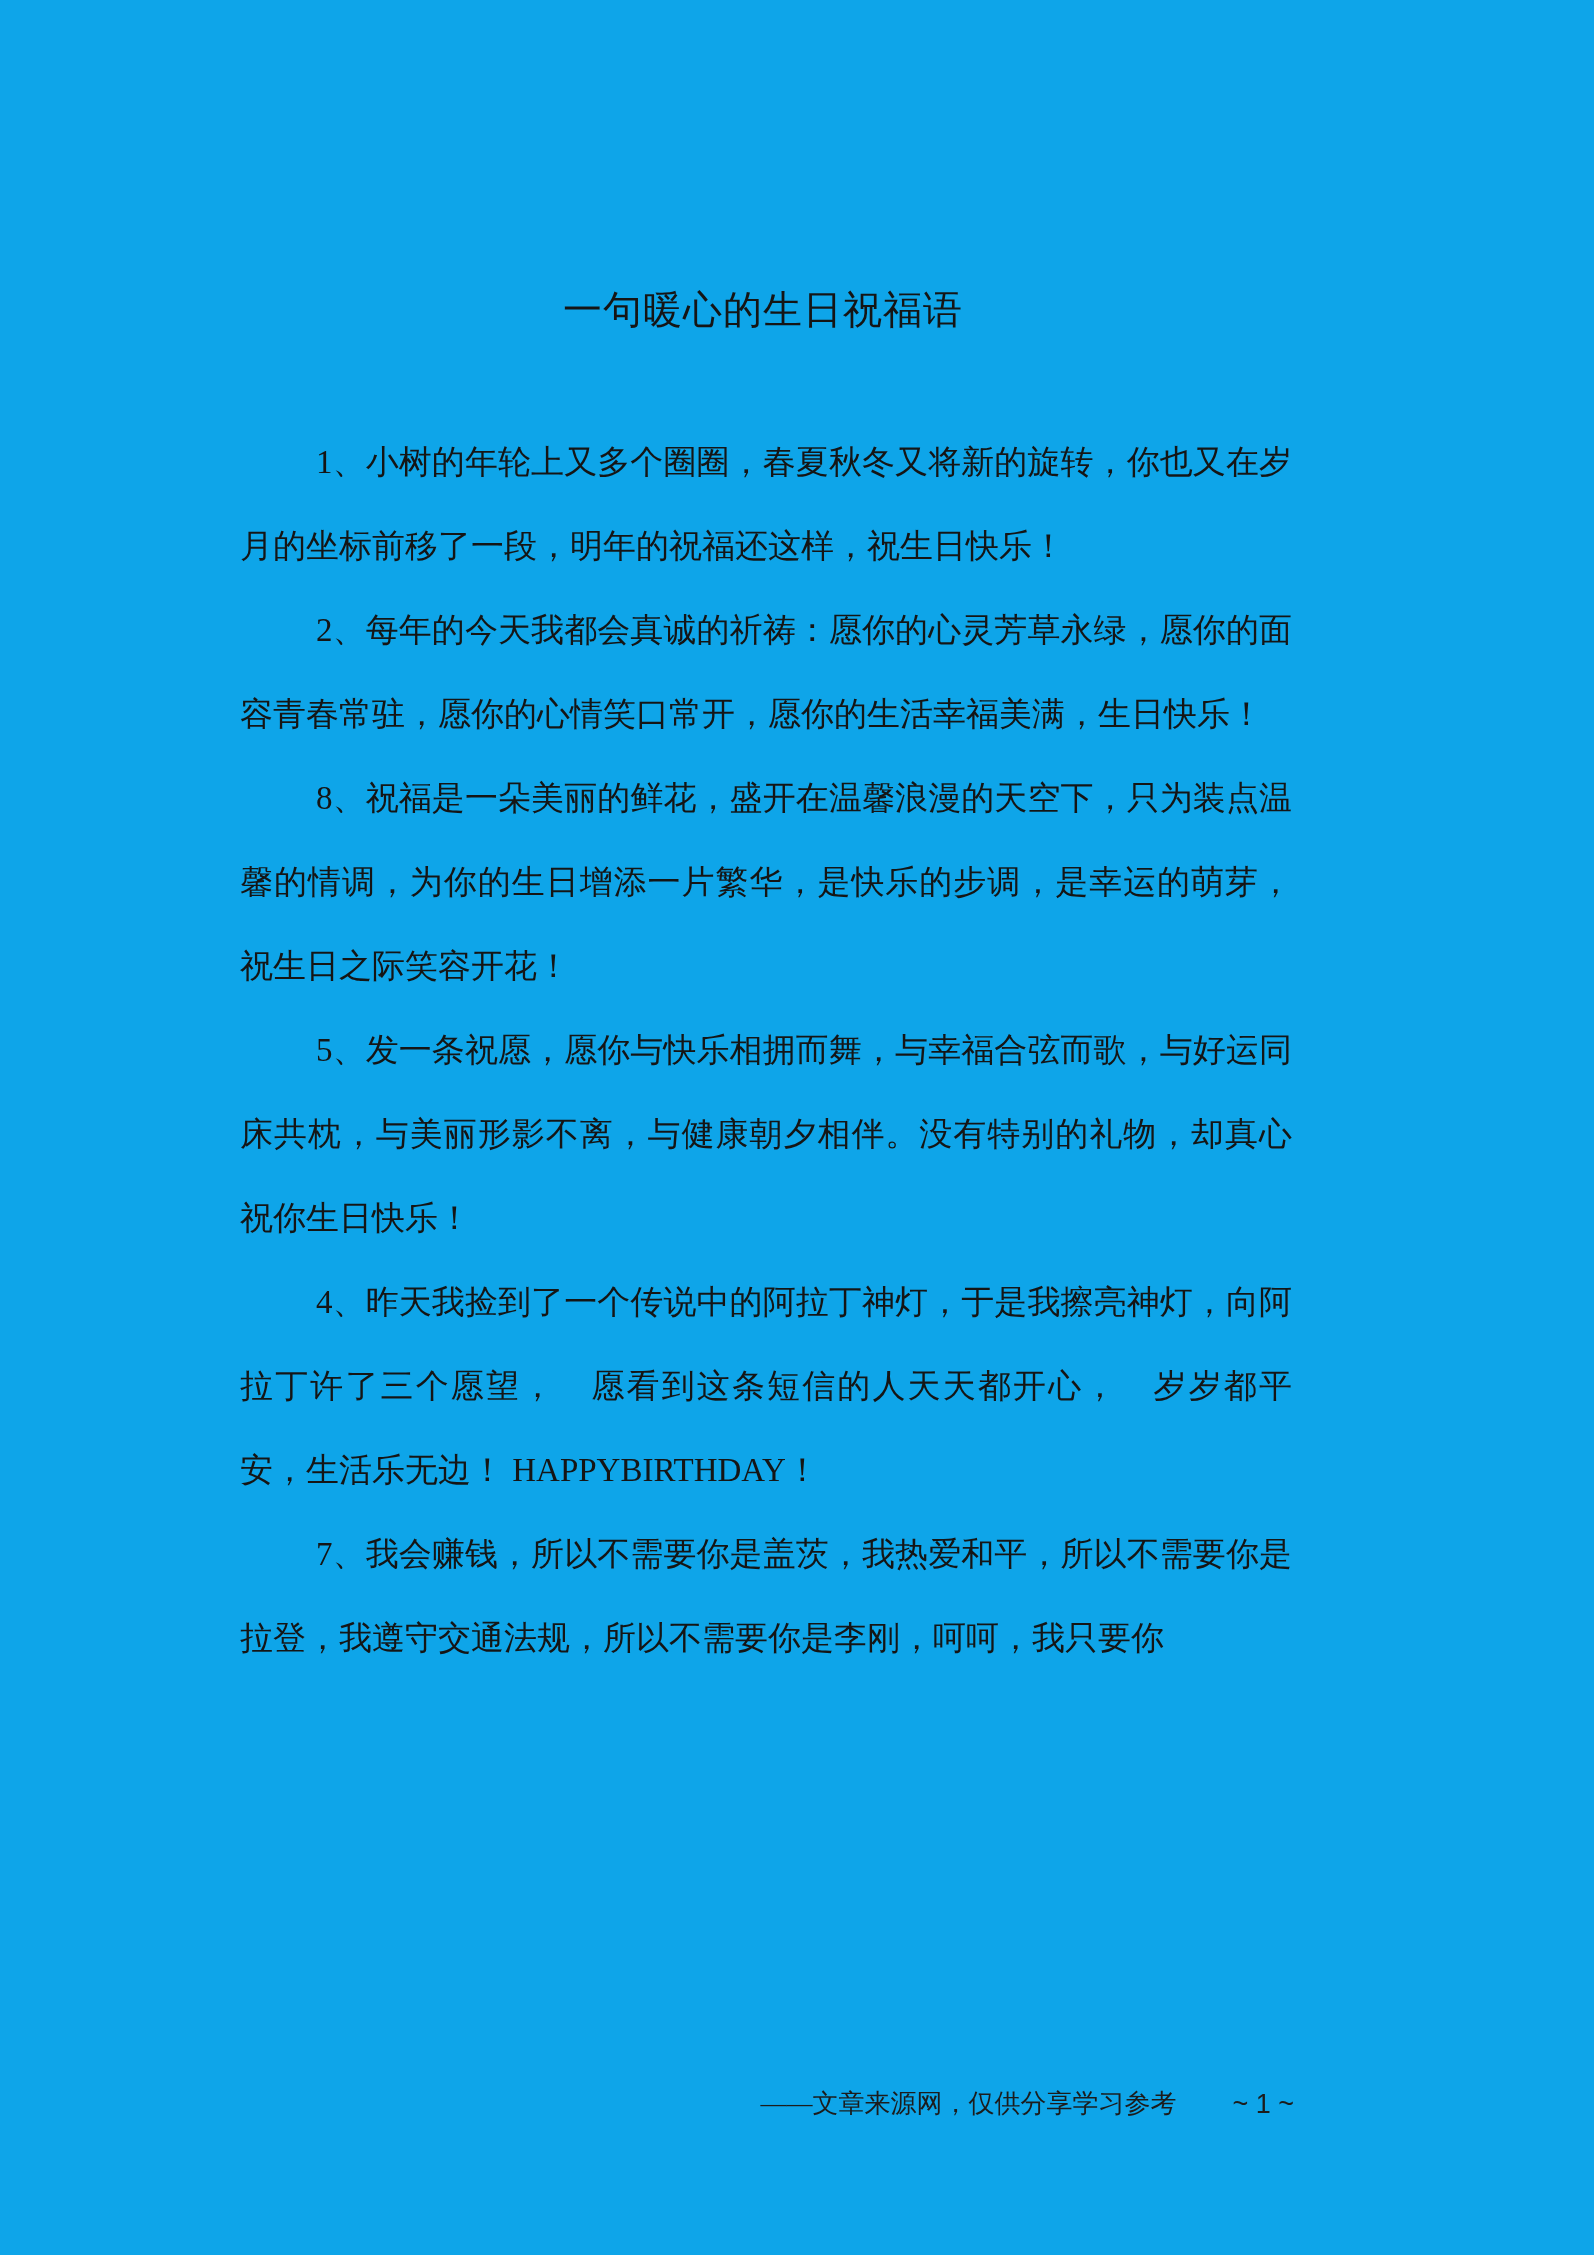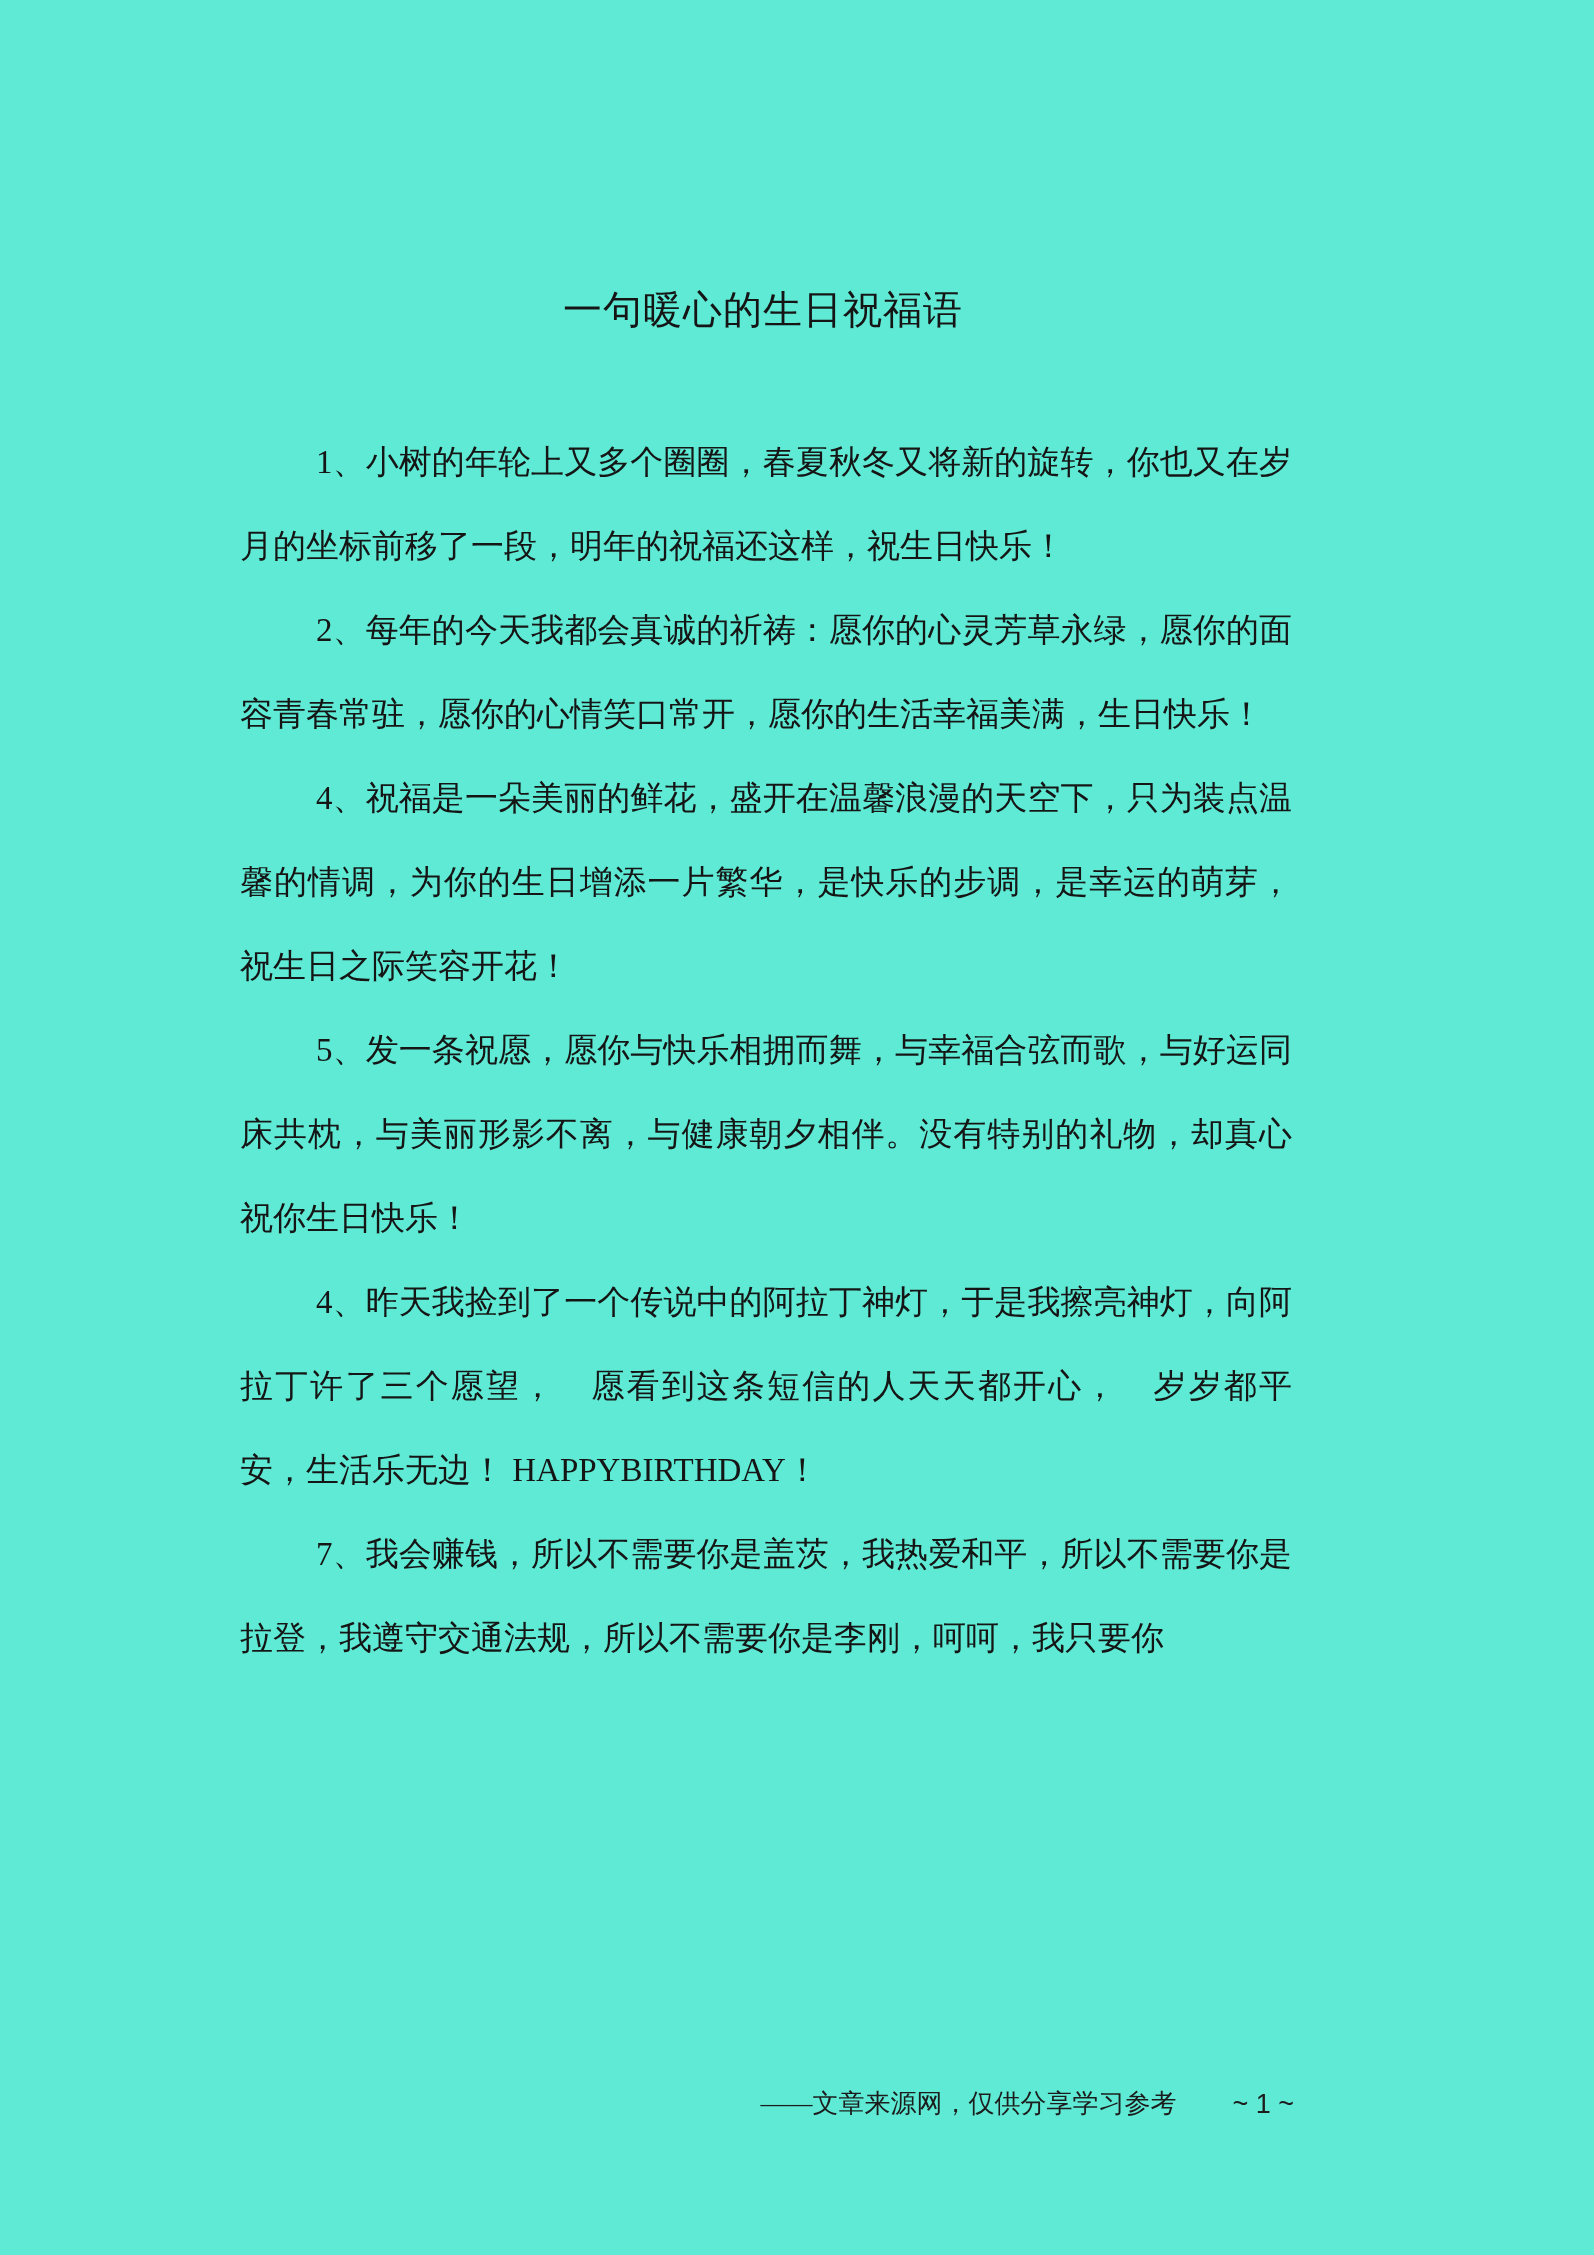--- a/index.html
+++ b/index.html
@@ -4,21 +4,21 @@
 <style>
   html, body {
     margin: 0;
     padding: 0;
     background: #ffffff;
   }
   .page {
     position: relative;
     width: 1594px;
     height: 2255px;
-    background: #5eead4;
+    background: #0ea5e9;
     overflow: hidden;
     font-family: "Liberation Serif", "DejaVu Serif", serif;
     color: #151515;
   }
   .doc-title {
     position: absolute;
     top: 280px;
     left: 240px;
     width: 1046px;
     height: 60px;
@@ -62,21 +62,21 @@
 </head>
 <body>
 
 <div class="page">
 
   <div class="doc-title">一句暖心的生日祝福语</div>
 
   <div class="doc-body">
       <p>1、小树的年轮上又多个圈圈，春夏秋冬又将新的旋转，你也又在岁月的坐标前移了一段，明年的祝福还这样，祝生日快乐！</p>
       <p>2、每年的今天我都会真诚的祈祷：愿你的心灵芳草永绿，愿你的面容青春常驻，愿你的心情笑口常开，愿你的生活幸福美满，生日快乐！</p>
-      <p>4、祝福是一朵美丽的鲜花，盛开在温馨浪漫的天空下，只为装点温馨的情调，为你的生日增添一片繁华，是快乐的步调，是幸运的萌芽，祝生日之际笑容开花！</p>
+      <p>8、祝福是一朵美丽的鲜花，盛开在温馨浪漫的天空下，只为装点温馨的情调，为你的生日增添一片繁华，是快乐的步调，是幸运的萌芽，祝生日之际笑容开花！</p>
       <p>5、发一条祝愿，愿你与快乐相拥而舞，与幸福合弦而歌，与好运同床共枕，与美丽形影不离，与健康朝夕相伴。没有特别的礼物，却真心祝你生日快乐！</p>
       <p>4、昨天我捡到了一个传说中的阿拉丁神灯，于是我擦亮神灯，向阿拉丁许了三个愿望，　愿看到这条短信的人天天都开心，　岁岁都平安，生活乐无边！ HAPPYBIRTHDAY！</p>
       <p>7、我会赚钱，所以不需要你是盖茨，我热爱和平，所以不需要你是拉登，我遵守交通法规，所以不需要你是李刚，呵呵，我只要你</p>
     </div>
 
   <div class="doc-footer">
     <span class="source">——文章来源网，仅供分享学习参考</span>
     <span class="page-num">~ 1 ~</span>
   </div>
 

